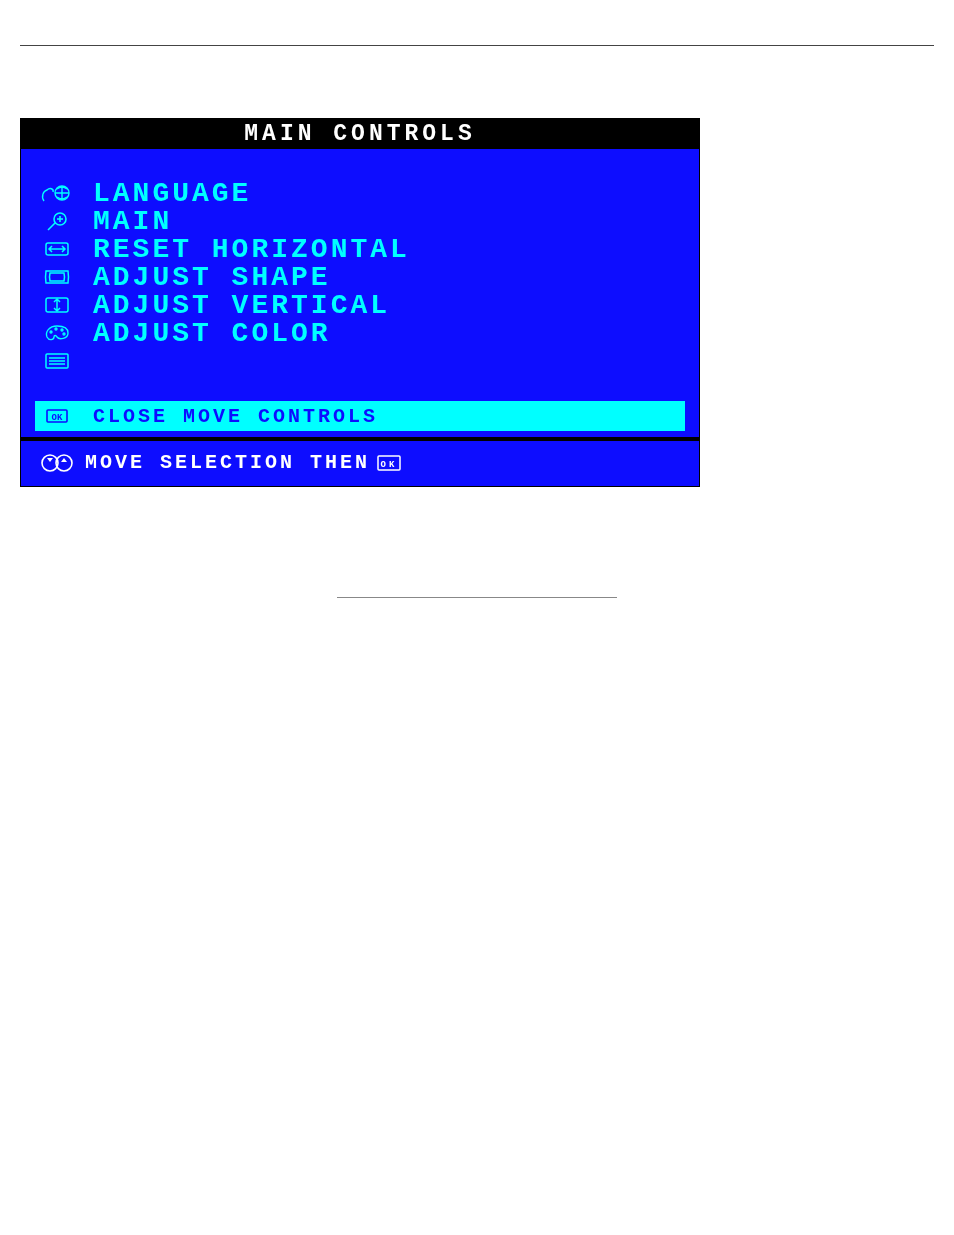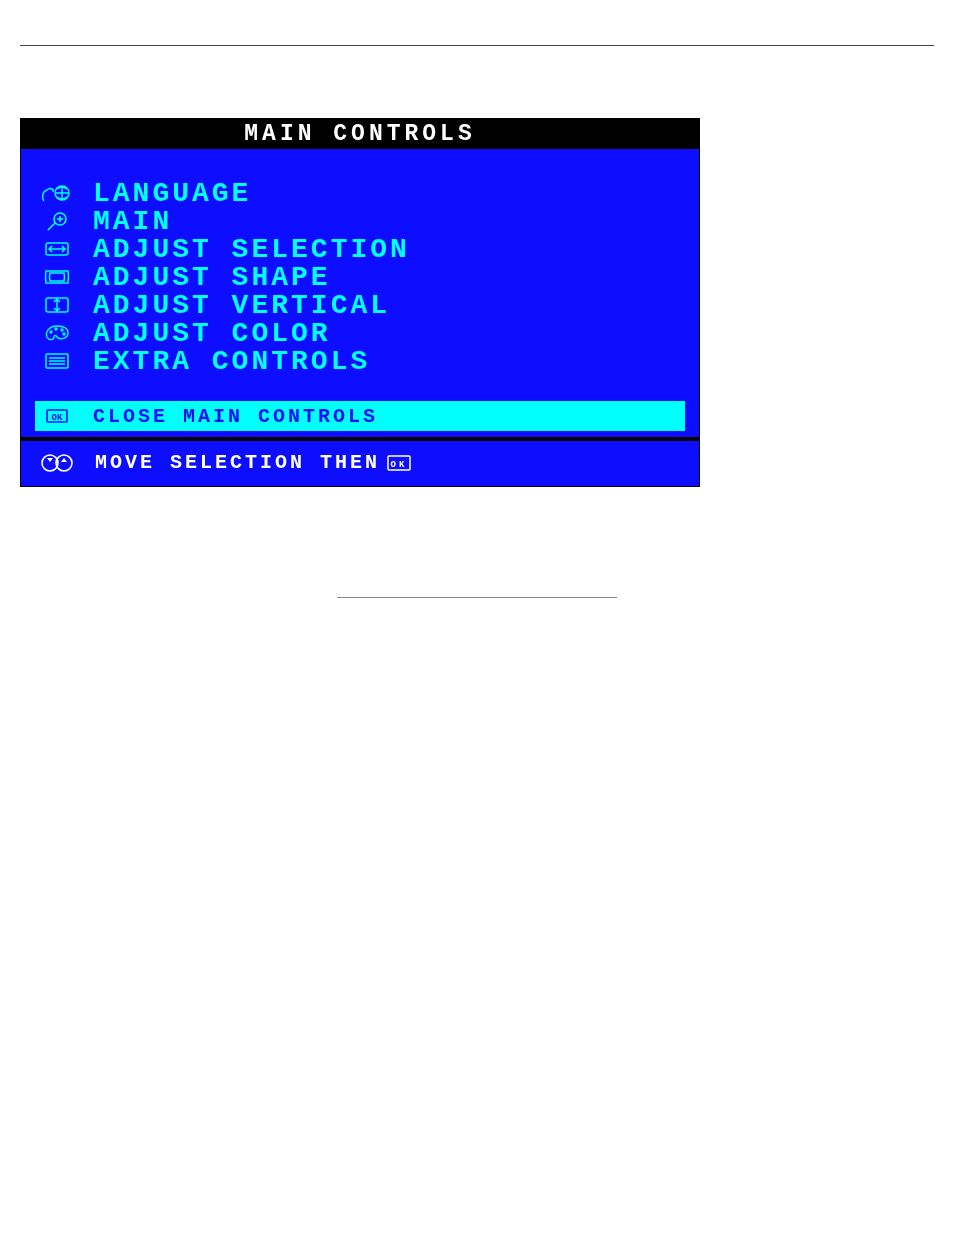--- a/index.html
+++ b/index.html
@@ -87,21 +87,21 @@
     letter-spacing: 3px;
   }
 
   .hint-bar {
     margin-top: 6px;
     background: #0d0dff;
     border-top: 4px solid #000;
     display: flex;
     align-items: center;
     padding: 10px 14px 12px 18px;
-    gap: 20px;
+    gap: 10px;
   }
   .hint-bar .hint-text {
     color: #ffffff;
     font-weight: bold;
     font-size: 20px;
     letter-spacing: 3px;
     display: inline-flex;
     align-items: center;
     gap: 6px;
   }
@@ -164,21 +164,21 @@
 
       <div class="menu-item">
         <span class="icon">
           <svg width="34" height="20" viewBox="0 0 34 20">
             <g stroke="#00ffff" fill="none" stroke-width="1.5">
               <rect x="6" y="4" width="22" height="12" rx="2"></rect>
               <path d="M10 10 H24 M12 7 L9 10 L12 13 M22 7 L25 10 L22 13"></path>
             </g>
           </svg>
         </span>
-        <span class="label">ADJUST SELECTION</span>
+        <span class="label">RESET HORIZONTAL</span>
       </div>
 
       <div class="menu-item">
         <span class="icon">
           <svg width="34" height="20" viewBox="0 0 34 20">
             <g stroke="#00ffff" fill="none" stroke-width="1.5">
               <path d="M6 4 Q5 10 6 16 L28 16 Q29 10 28 4 Z"></path>
               <path d="M10 6 Q9 10 10 14 L24 14 Q25 10 24 6 Z"></path>
             </g>
           </svg>
@@ -218,35 +218,34 @@
         <span class="icon">
           <svg width="34" height="20" viewBox="0 0 34 20">
             <g stroke="#00ffff" fill="none" stroke-width="1.5">
               <rect x="6" y="3" width="22" height="14" rx="1"></rect>
               <line x1="9" y1="7" x2="25" y2="7"></line>
               <line x1="9" y1="10" x2="25" y2="10"></line>
               <line x1="9" y1="13" x2="25" y2="13"></line>
             </g>
           </svg>
         </span>
-        <span class="label">EXTRA CONTROLS</span>
       </div>
 
     </div>
 
     <div class="selected-row">
       <span class="icon">
         <svg width="34" height="20" viewBox="0 0 34 20">
           <g stroke="#0d0dff" fill="none" stroke-width="1.6">
             <rect x="7" y="4" width="20" height="12" rx="1"></rect>
             <text x="17" y="14" font-size="9" font-family="Courier New" font-weight="bold" text-anchor="middle" fill="#0d0dff" stroke="none">OK</text>
           </g>
         </svg>
       </span>
-      <span class="label">CLOSE MAIN CONTROLS</span>
+      <span class="label">CLOSE MOVE CONTROLS</span>
     </div>
 
     <div class="hint-bar">
       <span class="icon">
         <svg width="34" height="22" viewBox="0 0 34 22">
           <g stroke="#ffffff" fill="none" stroke-width="1.6">
             <circle cx="10" cy="11" r="8"></circle>
             <path d="M10 6 L7 10 L13 10 Z" fill="#ffffff" stroke="none" transform="rotate(180 10 8)"></path>
             <circle cx="24" cy="11" r="8"></circle>
             <path d="M24 6 L21 10 L27 10 Z" fill="#ffffff" stroke="none"></path>

